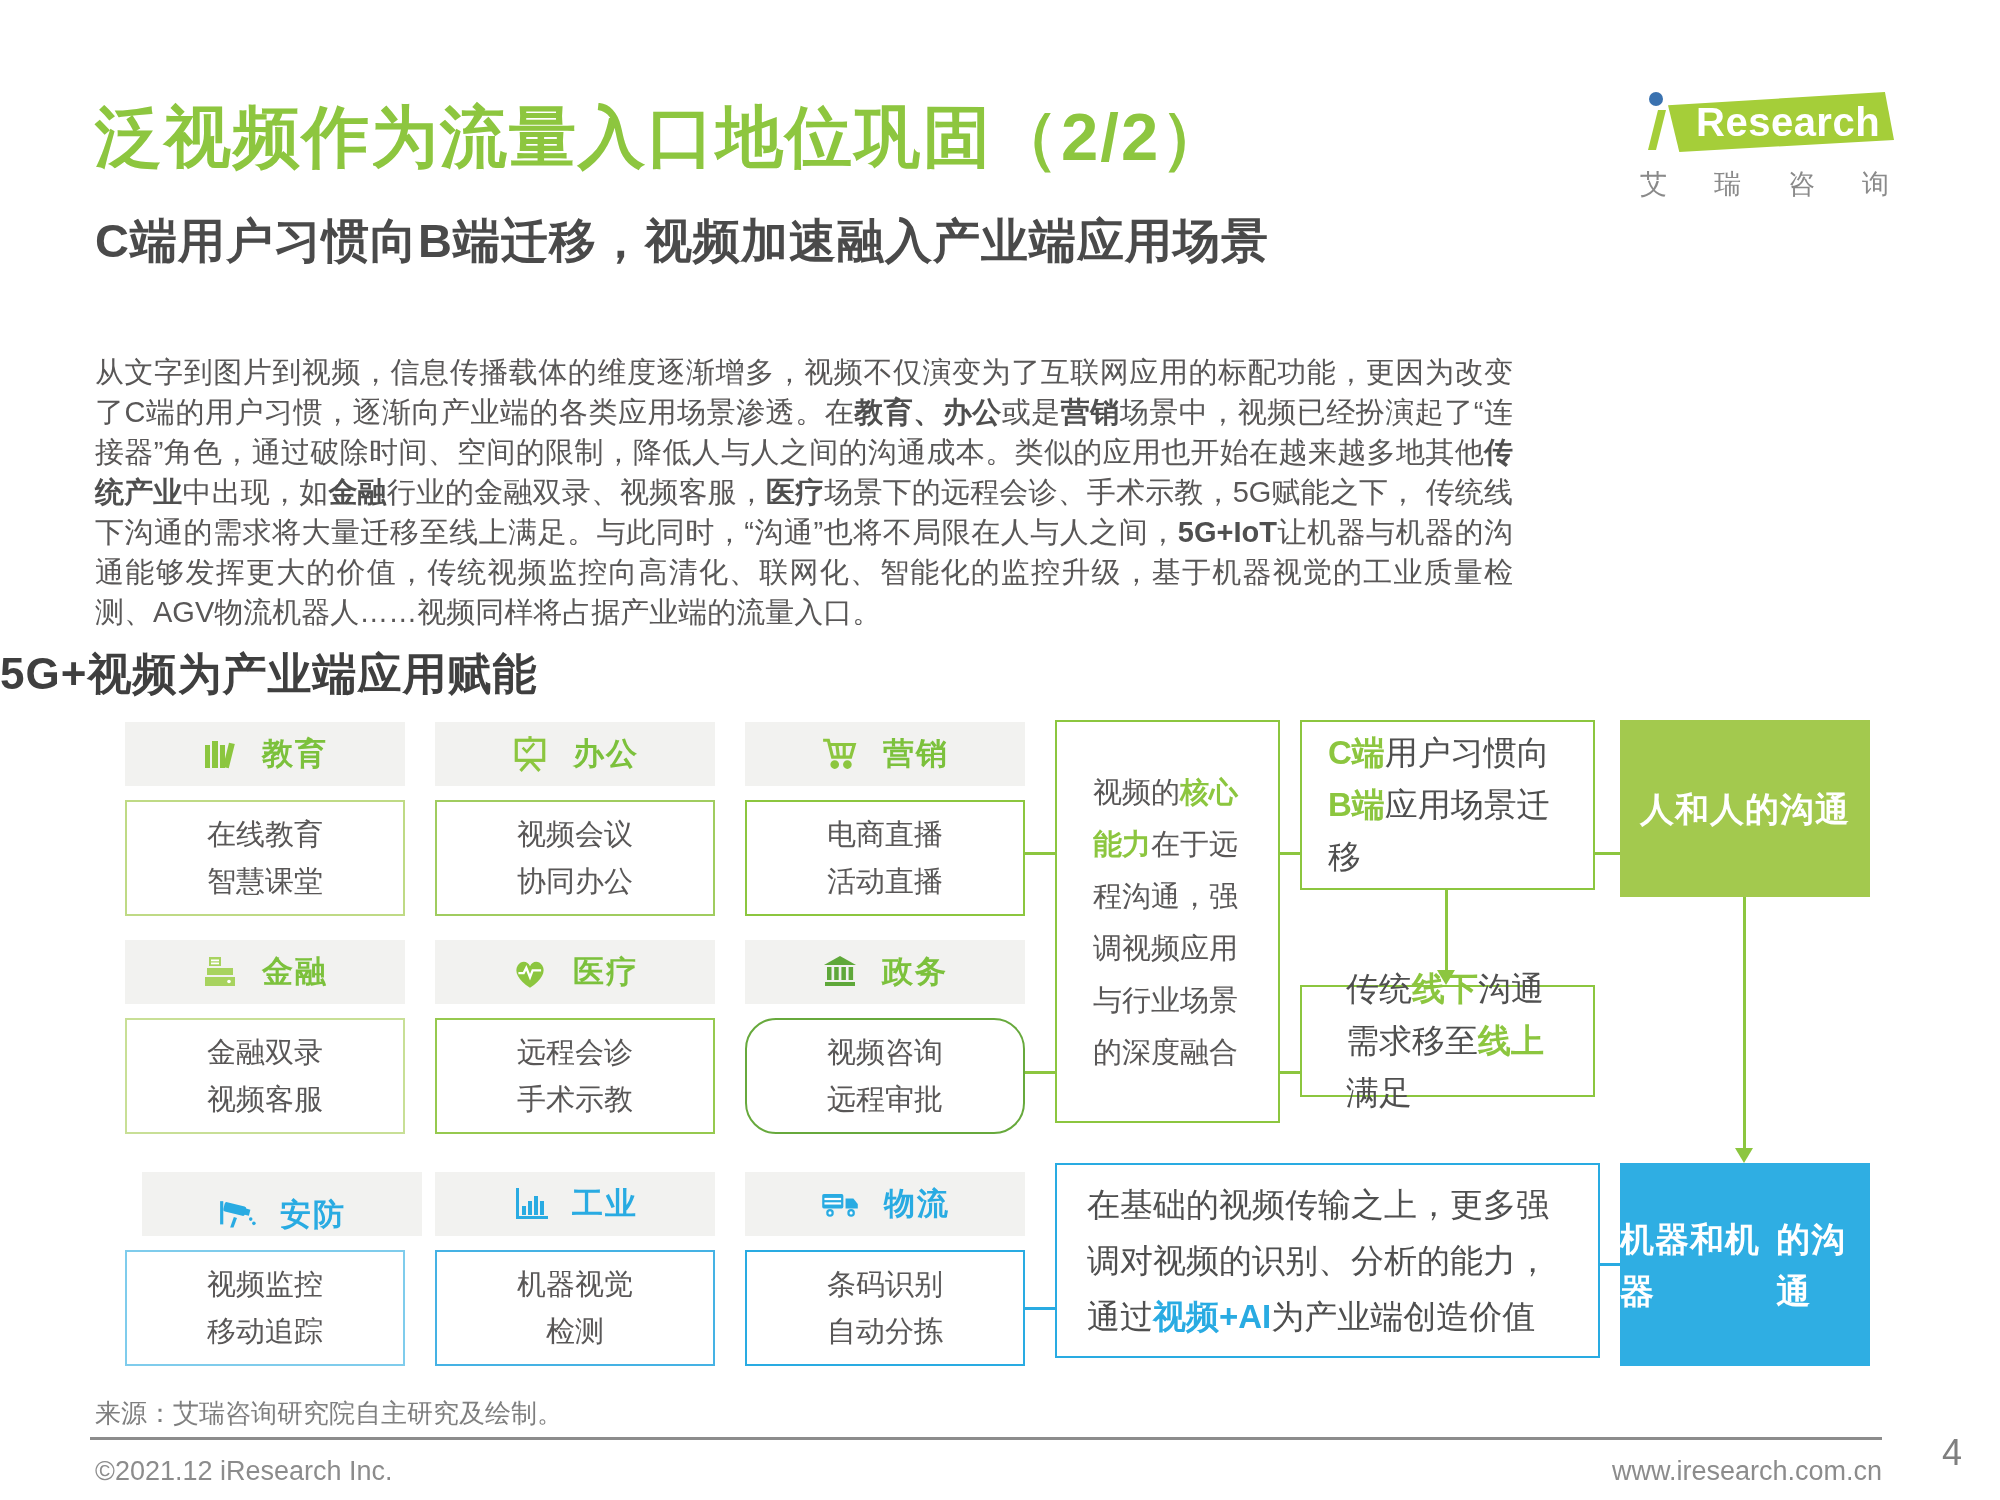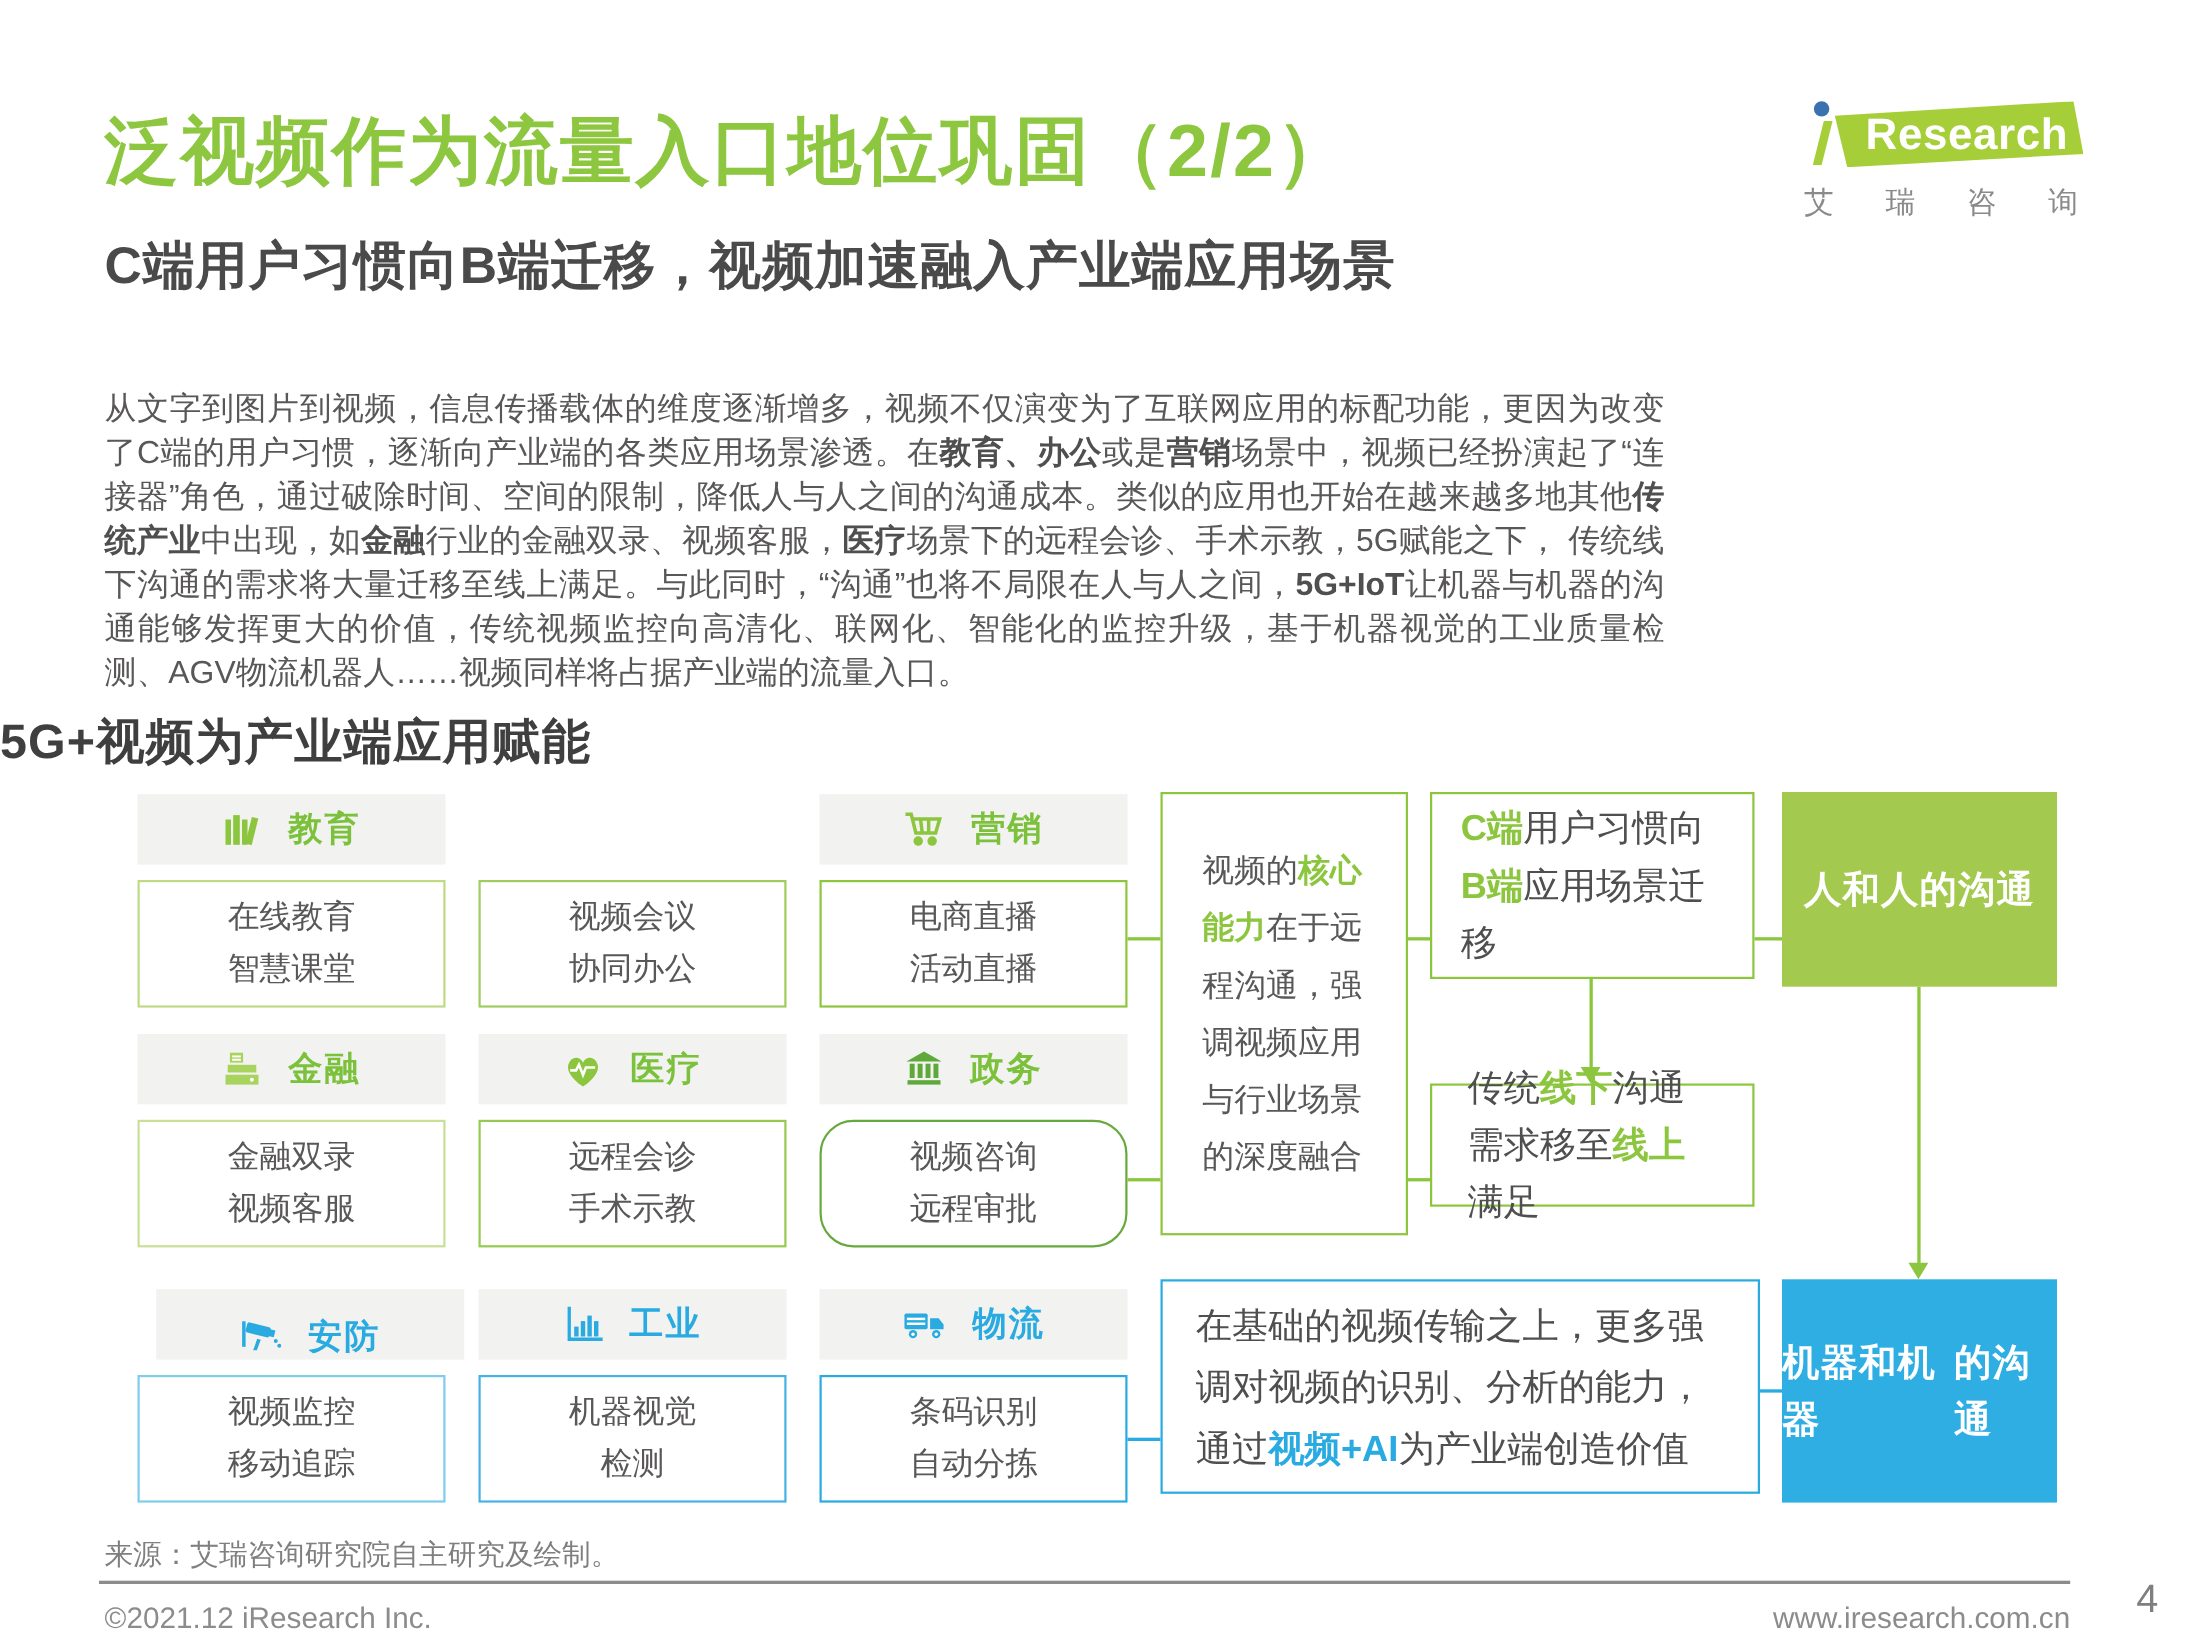--- a/index.html
+++ b/index.html
@@ -51,21 +51,21 @@
 
   
   .core-box{position:absolute;left:1055px;top:720px;width:225px;height:403px;border:2px solid #8CC63F;
             box-sizing:border-box;background:#fff;display:flex;align-items:center;
             font-size:29px;line-height:52px;color:#595757;padding:0 36px;}
   .c2b-box{position:absolute;left:1300px;top:720px;width:295px;height:170px;border:2px solid #8CC63F;
            box-sizing:border-box;background:#fff;display:flex;align-items:center;
            font-size:33px;line-height:52px;color:#4F4F4F;padding:0 26px;}
   .offline-box{position:absolute;left:1300px;top:985px;width:295px;height:112px;border:2px solid #8CC63F;
            box-sizing:border-box;background:#fff;display:flex;align-items:center;
-           font-size:33px;line-height:52px;color:#4F4F4F;padding:0 32px;}
+           font-size:33px;line-height:52px;color:#4F4F4F;padding:0 44px;}
   .ai-box{position:absolute;left:1055px;top:1163px;width:545px;height:195px;border:2px solid #29ABE2;
            box-sizing:border-box;background:#fff;display:flex;align-items:center;
            font-size:33px;line-height:56px;color:#4F4F4F;padding:0 30px;}
   .solid-box{position:absolute;width:250px;display:flex;flex-direction:row;align-items:center;
              justify-content:center;color:#fff;font-size:34px;font-weight:700;line-height:52px;letter-spacing:1px;}
   .human-box{left:1620px;top:720px;height:177px;background:#A3C94E;}
   .machine-box{left:1620px;top:1163px;height:203px;background:#2FAEE3;}
 
   
   .hline{position:absolute;height:3px;background:#8CC63F;}
@@ -114,20 +114,32 @@
           <rect x="24" y="7" width="6" height="25" transform="rotate(14 27 19)"></rect>
         </svg>
       </span>
     <span class="lbl">教育</span>
   </div>
   <div class="cbox bc-g1" style="left:125px;top:800px;">
     <div>在线教育</div>
     <div>智慧课堂</div>
   </div>
 
+  <div class="hdr theme-green" style="left:435px;top:722px;">
+    <span class="ic">
+        <svg width="38" height="38" viewBox="0 0 36 36" fill="none" stroke="currentColor">
+          <rect x="5" y="5" width="26" height="19" stroke-width="3"></rect>
+          <line x1="18" y1="1" x2="18" y2="5" stroke-width="3"></line>
+          <path d="M11 12 l4 4 7-8" stroke-width="2.5"></path>
+          <line x1="18" y1="24" x2="9" y2="34" stroke-width="3"></line>
+          <line x1="18" y1="24" x2="27" y2="34" stroke-width="3"></line>
+        </svg>
+      </span>
+    <span class="lbl">办公</span>
+  </div>
   <div class="cbox bc-g2" style="left:435px;top:800px;">
     <div>视频会议</div>
     <div>协同办公</div>
   </div>
 
   <div class="hdr theme-green" style="left:745px;top:722px;">
     <span class="ic">
         <svg width="38" height="38" viewBox="0 0 36 36" fill="none" stroke="currentColor" stroke-width="3">
           <path d="M2 5 h5 l4 16 h17 l3.5-12 H8"></path>
           <line x1="15" y1="9" x2="16.5" y2="21"></line>

